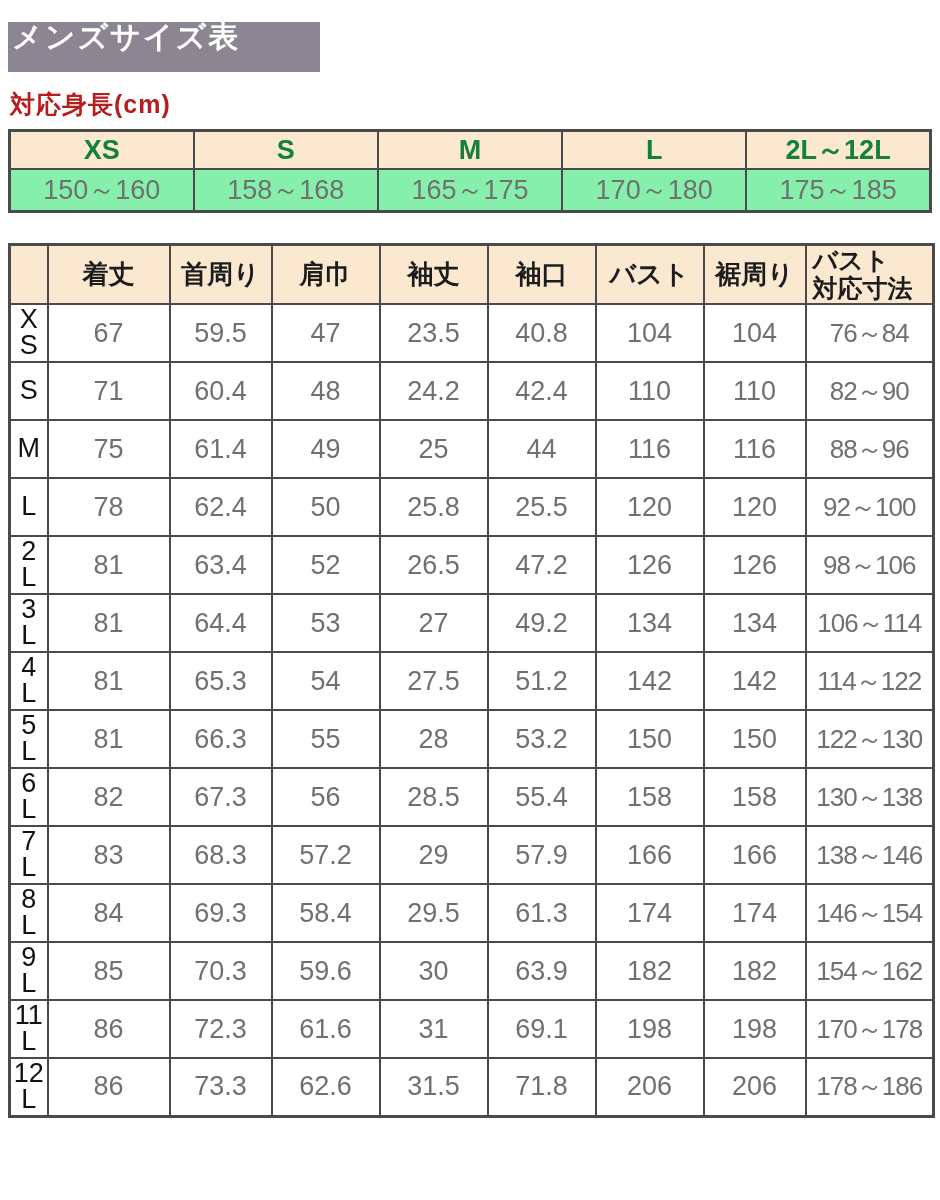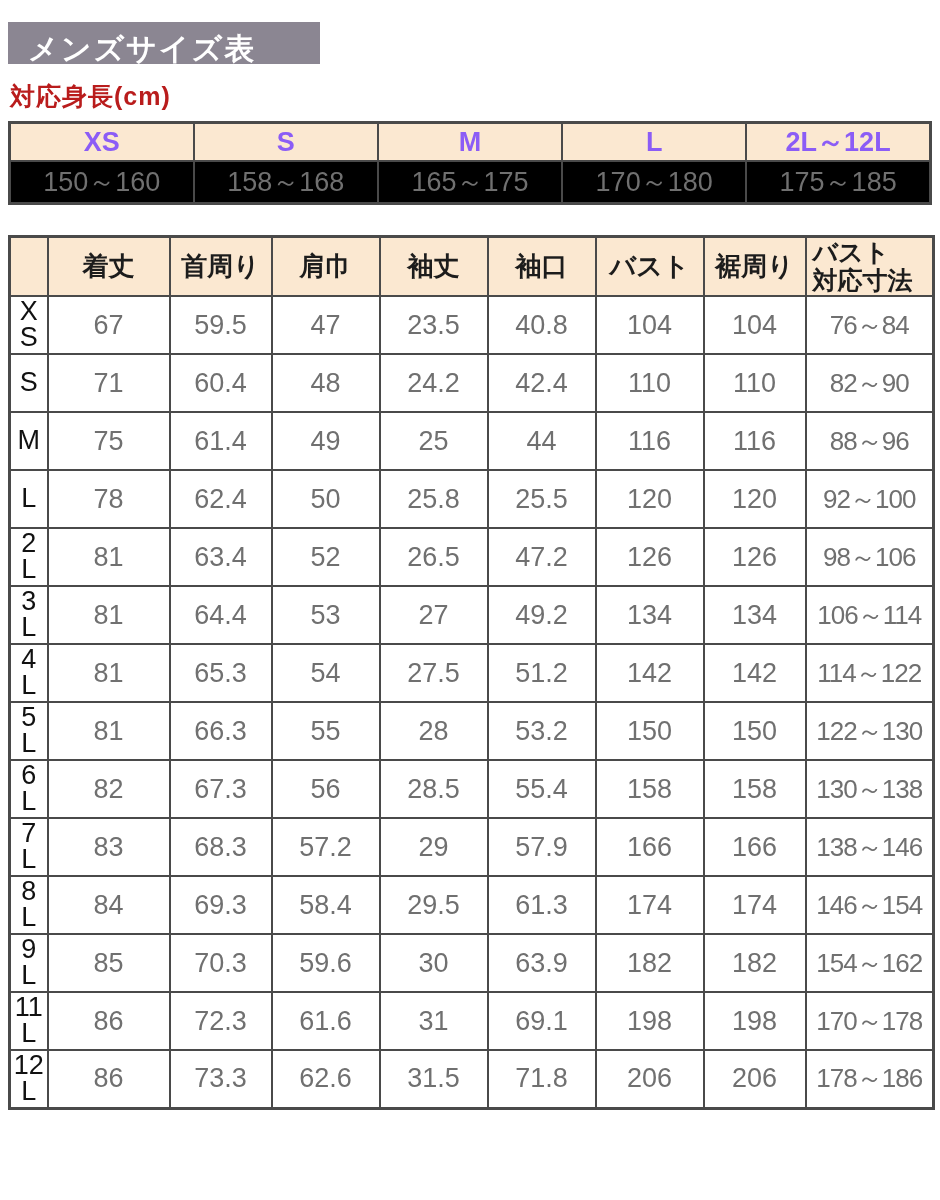--- a/index.html
+++ b/index.html
@@ -7,24 +7,24 @@
     margin: 0; padding: 0;
     width: 940px; height: 1200px;
     background: #ffffff;
     font-family: "Liberation Sans", "DejaVu Sans", sans-serif;
   }
   .page { width: 940px; height: 1200px; overflow: hidden; }
 
   
   .title-bar {
     margin: 22px 0 0 8px;
-    width: 312px; height: 42px;
+    width: 312px; height: 50px;
     background: #8b8692;
-    display: flex; align-items: flex-end;
-    padding-left: 20px;
+    display: flex; align-items: flex-start;
+    padding-left: 4px;
   }
   .title-bar .title-text {
     color: #ffffff;
     font-size: 30px;
     font-weight: bold;
     letter-spacing: 2px;
     line-height: 1;
   }
 
   
@@ -46,30 +46,30 @@
     border: 2px solid #4a4a4a;
     text-align: center;
     vertical-align: middle;
     padding: 0;
   }
 
   
   .height-table { width: 924px; border: 3px solid #4a4a4a; }
   .height-table th {
     background: #fbe8d1;
-    color: #8b5cf6;
+    color: #15803d;
     font-size: 27px;
     font-weight: bold;
     height: 32px;
   }
   .height-table td {
     color: #707070;
     font-size: 27px;
     height: 42px;
-    background: #000000;
+    background: #86efac;
   }
 
   
   .size-table { margin-top: 30px; border: 3px solid #4a4a4a; }
   .size-table th {
     background: #fbe8d1;
     color: #1c1c1c;
     font-size: 26px;
     font-weight: bold;
     height: 58px;

